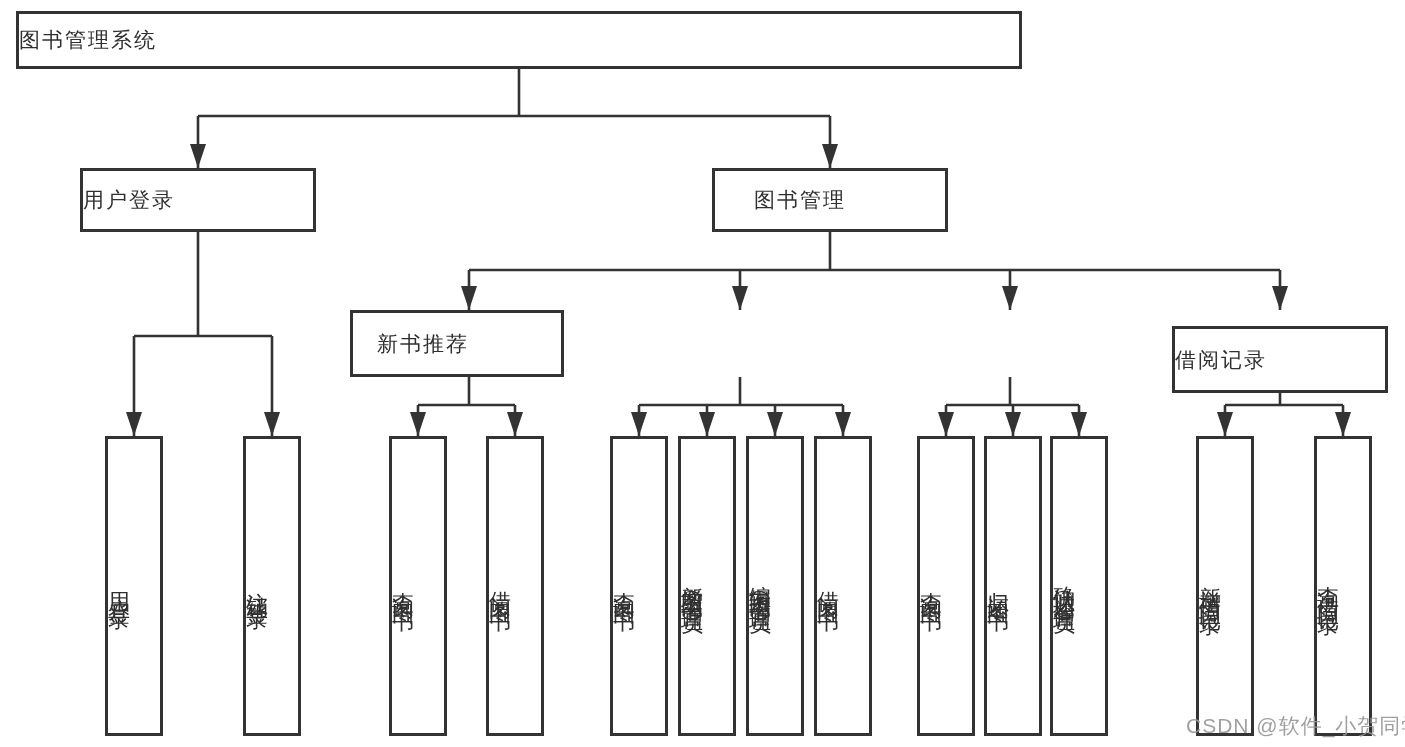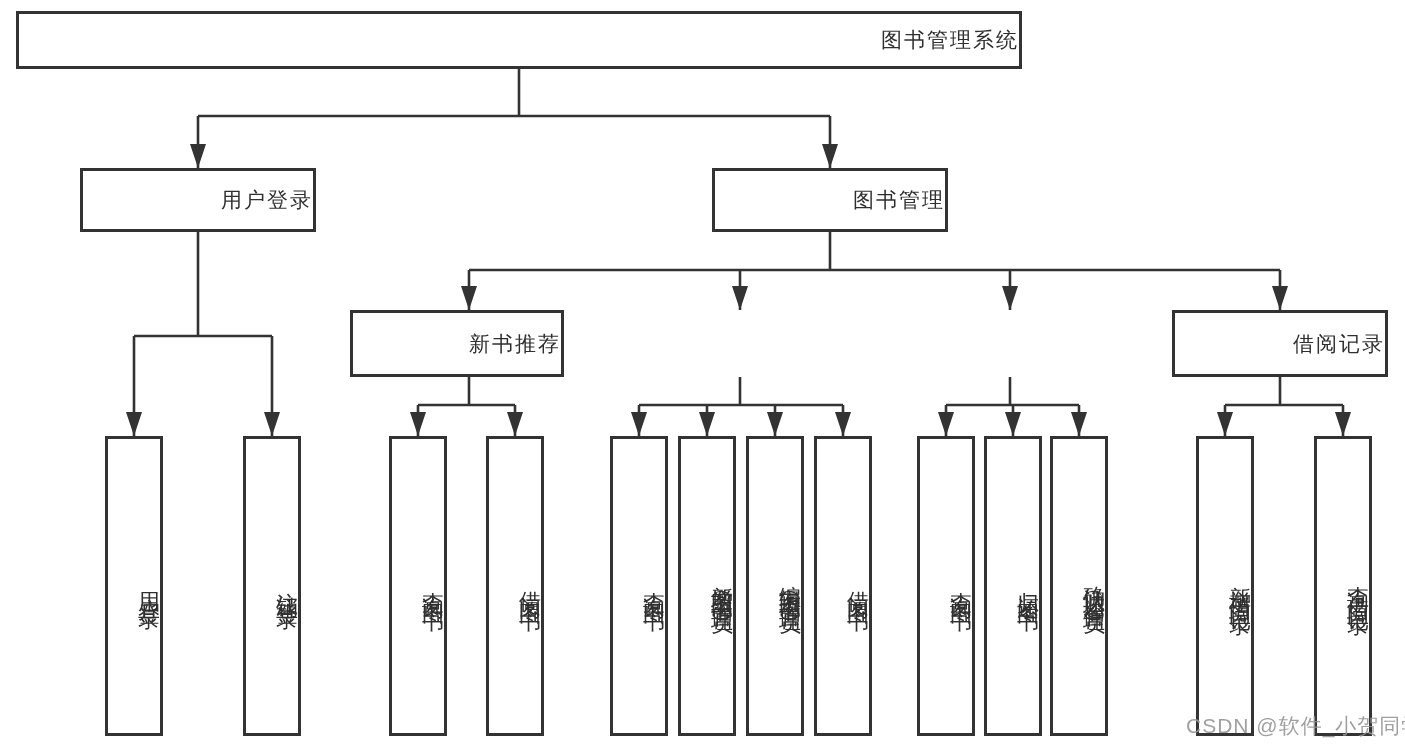--- a/index.html
+++ b/index.html
@@ -18,37 +18,37 @@
     width: 1405px; height: 747px;
     z-index: 0;
   }
   .box {
     position: absolute;
     box-sizing: border-box;
     border: 3px solid #333333;
     background: #ffffff;
     display: flex;
     align-items: center;
-    justify-content: flex-end;
+    justify-content: flex-start;
     z-index: 1;
   }
   .hlabel {
     font-size: 21px;
     letter-spacing: 2px;
     color: #2f2f2f;
     white-space: nowrap;
   }
   .root  { left: 16px;  top: 11px;  width: 1006px; height: 58px; }
   .n-user{ left: 80px;  top: 168px; width: 236px;  height: 64px; }
   .n-mgmt{ left: 712px; top: 168px; width: 236px;  height: 64px; padding-left: 39px; }
   .l3    { top: 310px; height: 67px; }
   .l3a   { left: 350px;  width: 214px; padding-left: 24px; }
   .l3b   { left: 633px;  width: 215px; }
   .l3c   { left: 903px;  width: 215px; }
-  .l3d   { left: 1172px; width: 216px; }
+  .l3d   { left: 1172px; width: 216px; margin-top: 16px; }
   .leaf  { top: 436px; width: 58px; height: 300px; }
   .vtext {
     writing-mode: vertical-rl;
     font-size: 22px;
     letter-spacing: 6px;
     line-height: 1;
     color: #2f2f2f;
     white-space: nowrap;
   }
   .vtight { letter-spacing: 4px; }

